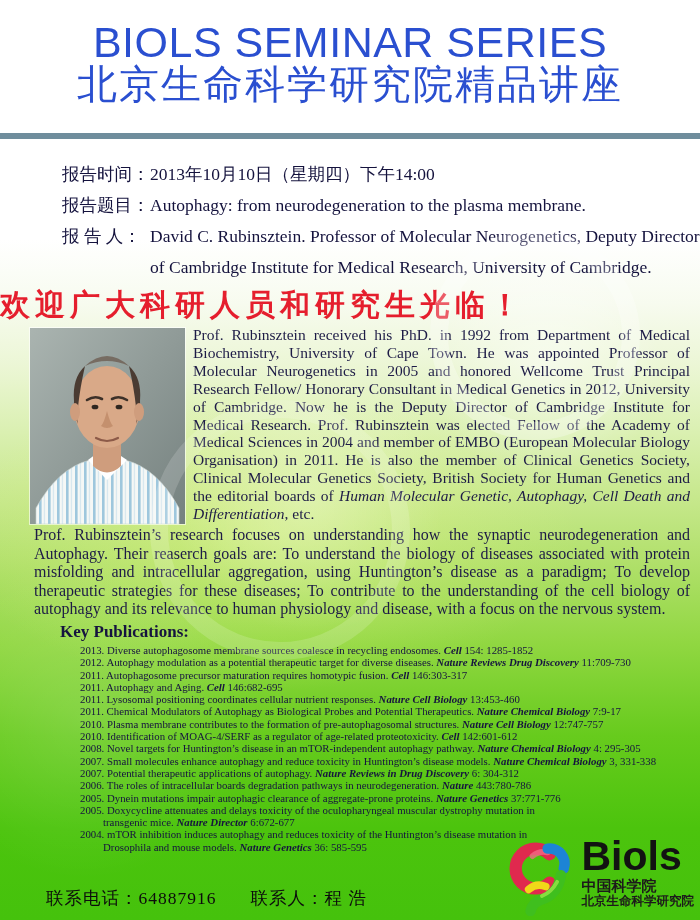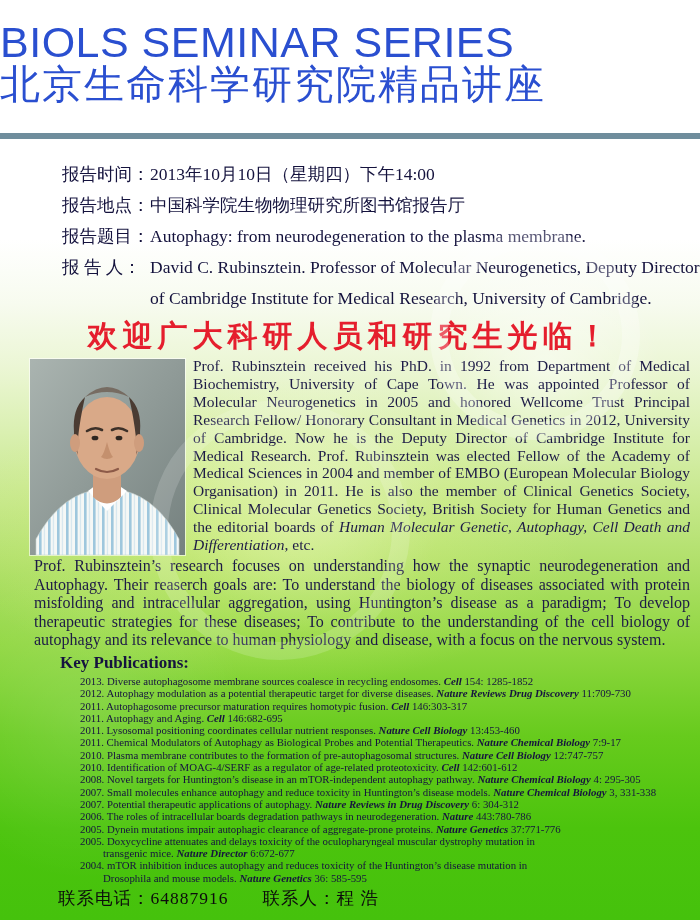--- a/index.html
+++ b/index.html
@@ -19,40 +19,40 @@
         #ffffff 0%, #ffffff 26%, #f7fbef 33%, #ebf6d4 40%, #daf0b1 47%,
         #c7e88d 54%, #b1e06b 61%, #90d741 70%, #67cb1d 80%, #4cc40d 90%, #45c20c 100%);
   }
   .bg-ring {
     position: absolute; border-radius: 50%; pointer-events: none;
     border: 18px solid rgba(255,255,255,0.22);
   }
   .bg-ring.r1 { width: 210px; height: 210px; left: 430px; top: 230px; border-color: rgba(255,255,255,0.28); }
   .bg-ring.r2 { width: 260px; height: 260px; left: 150px; top: 400px; border-color: rgba(255,255,255,0.16); }
 
-  header { position: relative; text-align: left; }
+  header { position: relative; text-align: center; }
   .title-en {
     margin-top: 21px;
     font-family: "Liberation Sans", "DejaVu Sans", sans-serif;
     font-size: 43px; font-weight: 400; letter-spacing: 0.5px;
     color: #2a4fd0; line-height: 1.0;
   }
   .title-cn {
     font-family: "Liberation Sans", "DejaVu Sans", sans-serif;
     font-size: 40px; font-weight: 400; letter-spacing: 2px;
     color: #2a4fd0; line-height: 1.0;
   }
   .divider { margin-top: 29px; height: 6px; width: 100%; background: #6f8d9c; }
 
   .info { margin: 20px 10px 0 62px; }
   .info-line { font-size: 17.5px; line-height: 31px; color: #14123d; white-space: nowrap; }
   .info-label { display: inline-block; width: 88px; color: #14123d; }
 
   .welcome {
-    margin-top: 3px; text-align: center;
+    margin-top: 3px; text-align: left;
     font-size: 30px; font-weight: bold; letter-spacing: 5px;
     color: #e51e2d; line-height: 37px;
   }
 
   .bio { margin: 3px 10px 0 30px; color: #1d1b46; }
   .photo {
     float: left; width: 155px; height: 196px;
     margin: 2px 8px 2px 0;
     outline: 1px solid rgba(255,255,255,0.6);
   }
@@ -65,21 +65,21 @@
   }
   .pubs { margin: 0 8px 0 80px; color: #15133f; }
   .pub {
     font-size: 10.8px; line-height: 12.3px;
     padding-left: 23px; text-indent: -23px;
   }
   .pub-journal { font-weight: bold; font-style: italic; }
   .pub:nth-of-type(14), .pub:nth-of-type(15) { max-width: 472px; }
 
   .contact {
-    position: absolute; left: 58px; bottom: 10px;
+    position: absolute; left: 46px; bottom: 10px;
     font-size: 17.5px; color: #0c0c0c; letter-spacing: 1px;
   }
   .contact .gap { display: inline-block; width: 34px; }
 
   .logo {
     position: absolute; right: 6px; bottom: 4px;
     display: flex; align-items: flex-start;
   }
   .logo-mark { flex: 0 0 auto; margin-top: 4px; }
   .logo-text { margin-left: 4px; }
@@ -110,23 +110,20 @@
   </header>
 
   <div class="divider"></div>
 
   <section class="info">
 
       <div class="info-line">
         <span class="info-label">报告时间：</span><span>2013年10月10日（星期四）下午14:00</span>
       </div>
 
-      <div class="info-line">
-        <span class="info-label">报告地点：</span><span>中国科学院生物物理研究所图书馆报告厅</span>
-      </div>
 
       <div class="info-line">
         <span class="info-label">报告题目：</span><span>Autophagy: from neurodegeneration to the plasma membrane.</span>
       </div>
 
       <div class="info-line">
         <span class="info-label">报 告 人：</span><span>David C. Rubinsztein. Professor of Molecular Neurogenetics, Deputy Director</span>
       </div>
 
       <div class="info-line">
@@ -279,13 +276,28 @@
         <span>mTOR inhibition induces autophagy and reduces toxicity of the Huntington’s disease mutation in Drosophila and mouse models.</span>
         <span class="pub-journal">Nature Genetics</span>
         <span>36: 585-595</span>
       </div>
     </section>
 
   <footer class="contact">
     <span>联系电话：</span><span>64887916</span><span class="gap"></span><span>联系人：</span><span>程 浩</span>
   </footer>
 
+  <div class="logo">
+    <svg class="logo-mark" viewBox="0 0 78 80" width="74" height="76">
+      <path d="M 48 15 A 21 21 0 1 0 48 45" fill="none" stroke="#e0294e" stroke-width="13" stroke-linecap="round"></path>
+      <path d="M 30 17 A 18 18 0 0 1 46 13" fill="none" stroke="#f16a86" stroke-width="6" stroke-linecap="round" opacity="0.8"></path>
+      <path d="M 46 9 A 16 16 0 0 1 63 30" fill="none" stroke="#1d84d5" stroke-width="11" stroke-linecap="round"></path>
+      <path d="M 26 52 Q 34 45 44 49" fill="none" stroke="#f0d818" stroke-width="8" stroke-linecap="round"></path>
+      <path d="M 60 37 Q 57 57 39 63 Q 30 66 28 75" fill="none" stroke="#3fbf1e" stroke-width="11" stroke-linecap="round"></path>
+      <path d="M 56 44 Q 50 55 40 59" fill="none" stroke="#8fe044" stroke-width="4" stroke-linecap="round" opacity="0.9"></path>
+    </svg>
+    <div class="logo-text">
+      <div class="logo-wordmark">Biols</div>
+      <div class="logo-org1">中国科学院</div>
+      <div class="logo-org2">北京生命科学研究院</div>
+    </div>
+  </div>
 </div>
 
 </body></html>

